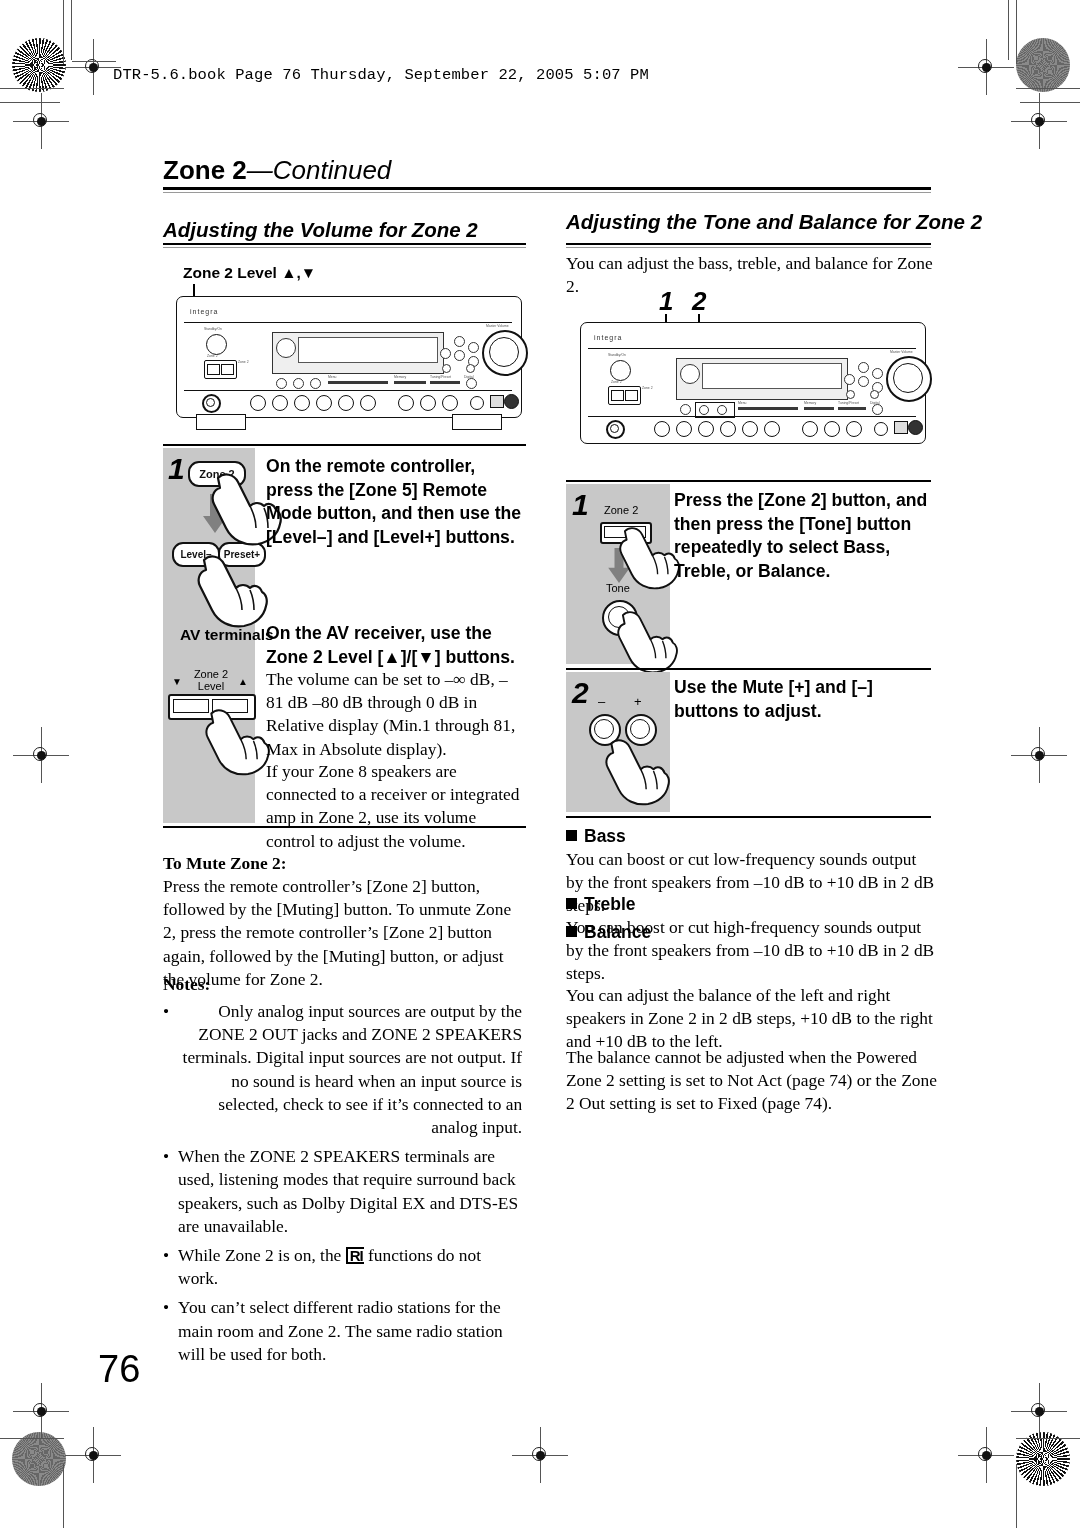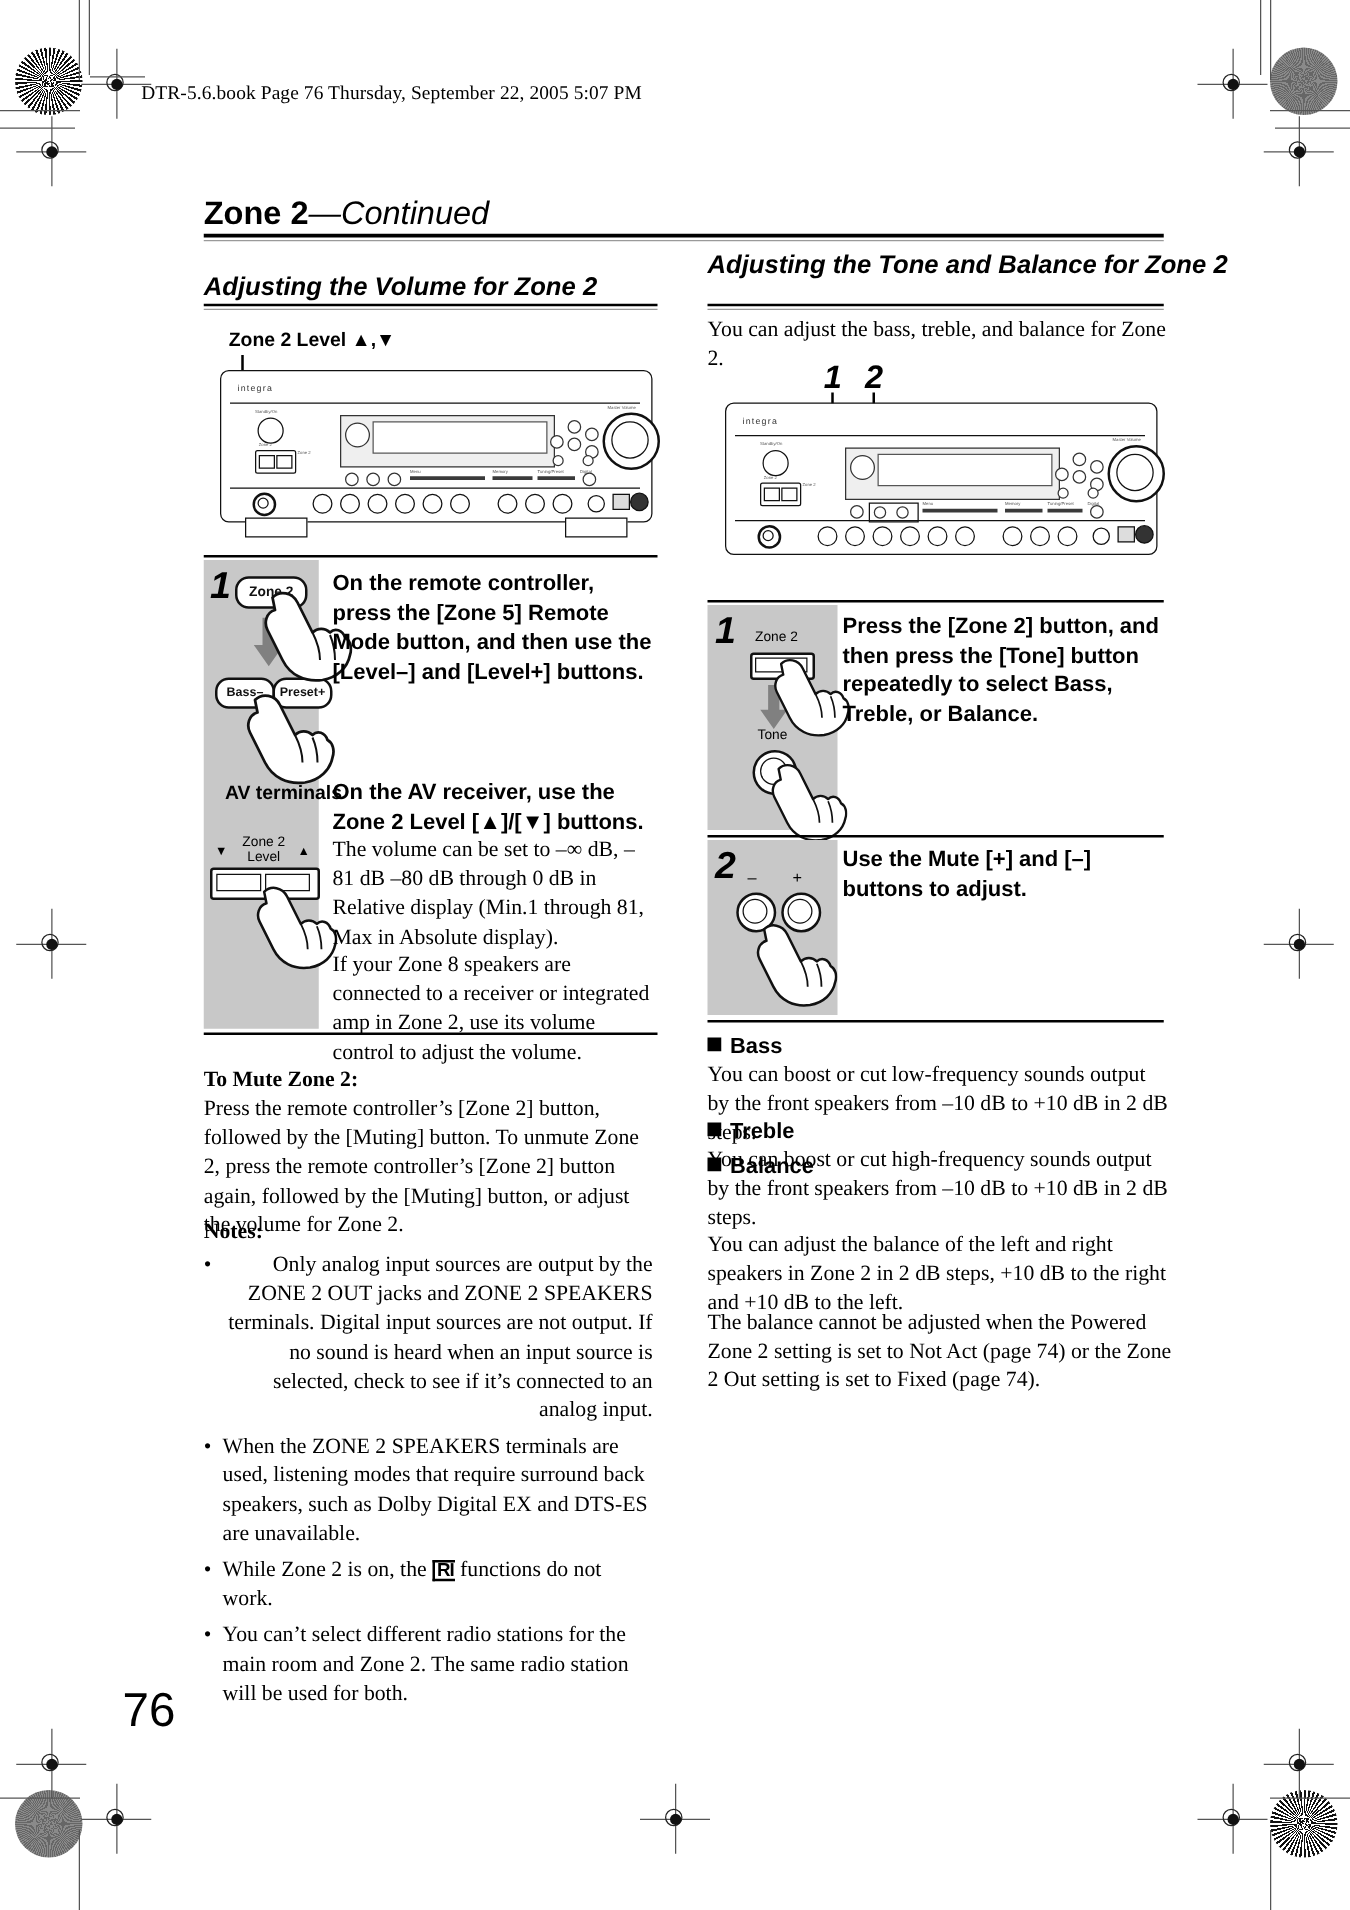--- a/index.html
+++ b/index.html
@@ -150,21 +150,21 @@
   </div>
 <div class="abs reg" style="left:971px;top:1440px;">
   <div class="vl"></div>
     <div class="hl"></div>
     <div class="ring"></div>
     <div class="dot"></div>
   </div>
 
 <div class="abs cropline" style="left:72px;top:61px;width:44px;height:1.2px;"></div>
 
-<div class="abs filehdr" style="left:113px;top:66px;white-space:nowrap;">DTR-5.6.book  Page 76  Thursday, September 22, 2005  5:07 PM</div>
+<div class="abs filehdr" style="left:113px;top:66px;white-space:nowrap;font-family:Liberation Mono, monospace;">DTR-5.6.book  Page 76  Thursday, September 22, 2005  5:07 PM</div>
 
 <div class="abs chaptitle" style="left:163px;top:155px;white-space:nowrap;">
   <span>Zone 2</span><i>—Continued</i>
 </div>
 <div class="abs rule-thick" style="left:163px;top:187px;width:768px;height:3px;"></div>
 <div class="abs rule-thin" style="left:163px;top:192px;width:768px;height:1.4px;"></div>
 
 <div class="abs secthead" style="left:163px;top:218px;">Adjusting the Volume for Zone 2</div>
 <div class="abs rule-thick" style="left:163px;top:243px;width:363px;height:2px;"></div>
 <div class="abs rule-thin" style="left:163px;top:247px;width:363px;height:1px;"></div>
@@ -233,21 +233,21 @@
   <span class="stepnum">1</span></div>
 
 <div class="abs btnpill" style="left:188px;top:461px;width:54px;height:22px;">
   <span>Zone 2</span>
   </div>
 <div class="abs" style="left:203px;top:494px;width:24px;height:40px;">
   <svg width="24" height="40" viewBox="0 0 24 40">
       <path d="M7 0 h10 v22 h7 L12 39 L0 22 h7 z" fill="#808080"></path>
     </svg></div>
 <div class="abs btnpill" style="left:172px;top:542px;width:44px;height:21px;font-size:10px;">
-  <span>Bass–</span>
+  <span>Level–</span>
   </div>
 <div class="abs btnpill" style="left:218px;top:542px;width:44px;height:21px;font-size:10px;">
   <span>Preset+</span>
   </div>
 <div class="abs" style="left:210px;top:470px;">
   <svg width="72" height="76" viewBox="0 0 72 76">
     <path d="M8 8 C14 2 24 4 28 12 L40 36 C44 32 50 32 54 36 C58 32 64 34 66 40 C70 42 72 48 70 54 C68 64 60 72 48 74 C34 76 22 70 16 58 L4 34 C1 28 3 20 10 18 Z" fill="#fff" stroke="#111" stroke-width="2.2" stroke-linejoin="round"></path>
     <path d="M40 36 C44 44 46 52 46 58" fill="none" stroke="#111" stroke-width="1.6"></path>
     <path d="M54 38 C57 45 58 52 58 58" fill="none" stroke="#111" stroke-width="1.6"></path>
   </svg></div>
@@ -300,21 +300,21 @@
     <span class="body-txt" style="display:block;width:344px;">While Zone 2 is on, the
       <span class="ri">RI</span>
       functions do not work.</span>
   </div>
   <div class="bullet-row">
     <span class="bd body-txt">•</span>
     <span class="body-txt" style="display:block;width:344px;">You can’t select different radio stations for the main room and Zone 2. The same radio station will be used for both.</span>
   </div>
 </div>
 
-<div class="abs secthead" style="left:566px;top:200px;white-space:nowrap;">Adjusting the Tone and Balance for Zone 2</div>
+<div class="abs secthead" style="left:566px;top:210px;white-space:nowrap;">Adjusting the Tone and Balance for Zone 2</div>
 <div class="abs rule-thick" style="left:566px;top:243px;width:365px;height:2px;"></div>
 <div class="abs rule-thin" style="left:566px;top:247px;width:365px;height:1px;"></div>
 
 <div class="abs body-txt" style="left:566px;top:252px;width:370px;">You can adjust the bass, treble, and balance for Zone 2.</div>
 
 <div class="abs bignum" style="left:659px;top:286px;">1</div>
 <div class="abs bignum" style="left:692px;top:286px;">2</div>
 <div class="abs rule-thick" style="left:665px;top:314px;width:1.6px;height:72px;"></div>
 <div class="abs rule-thick" style="left:698px;top:314px;width:1.6px;height:72px;"></div>
 

